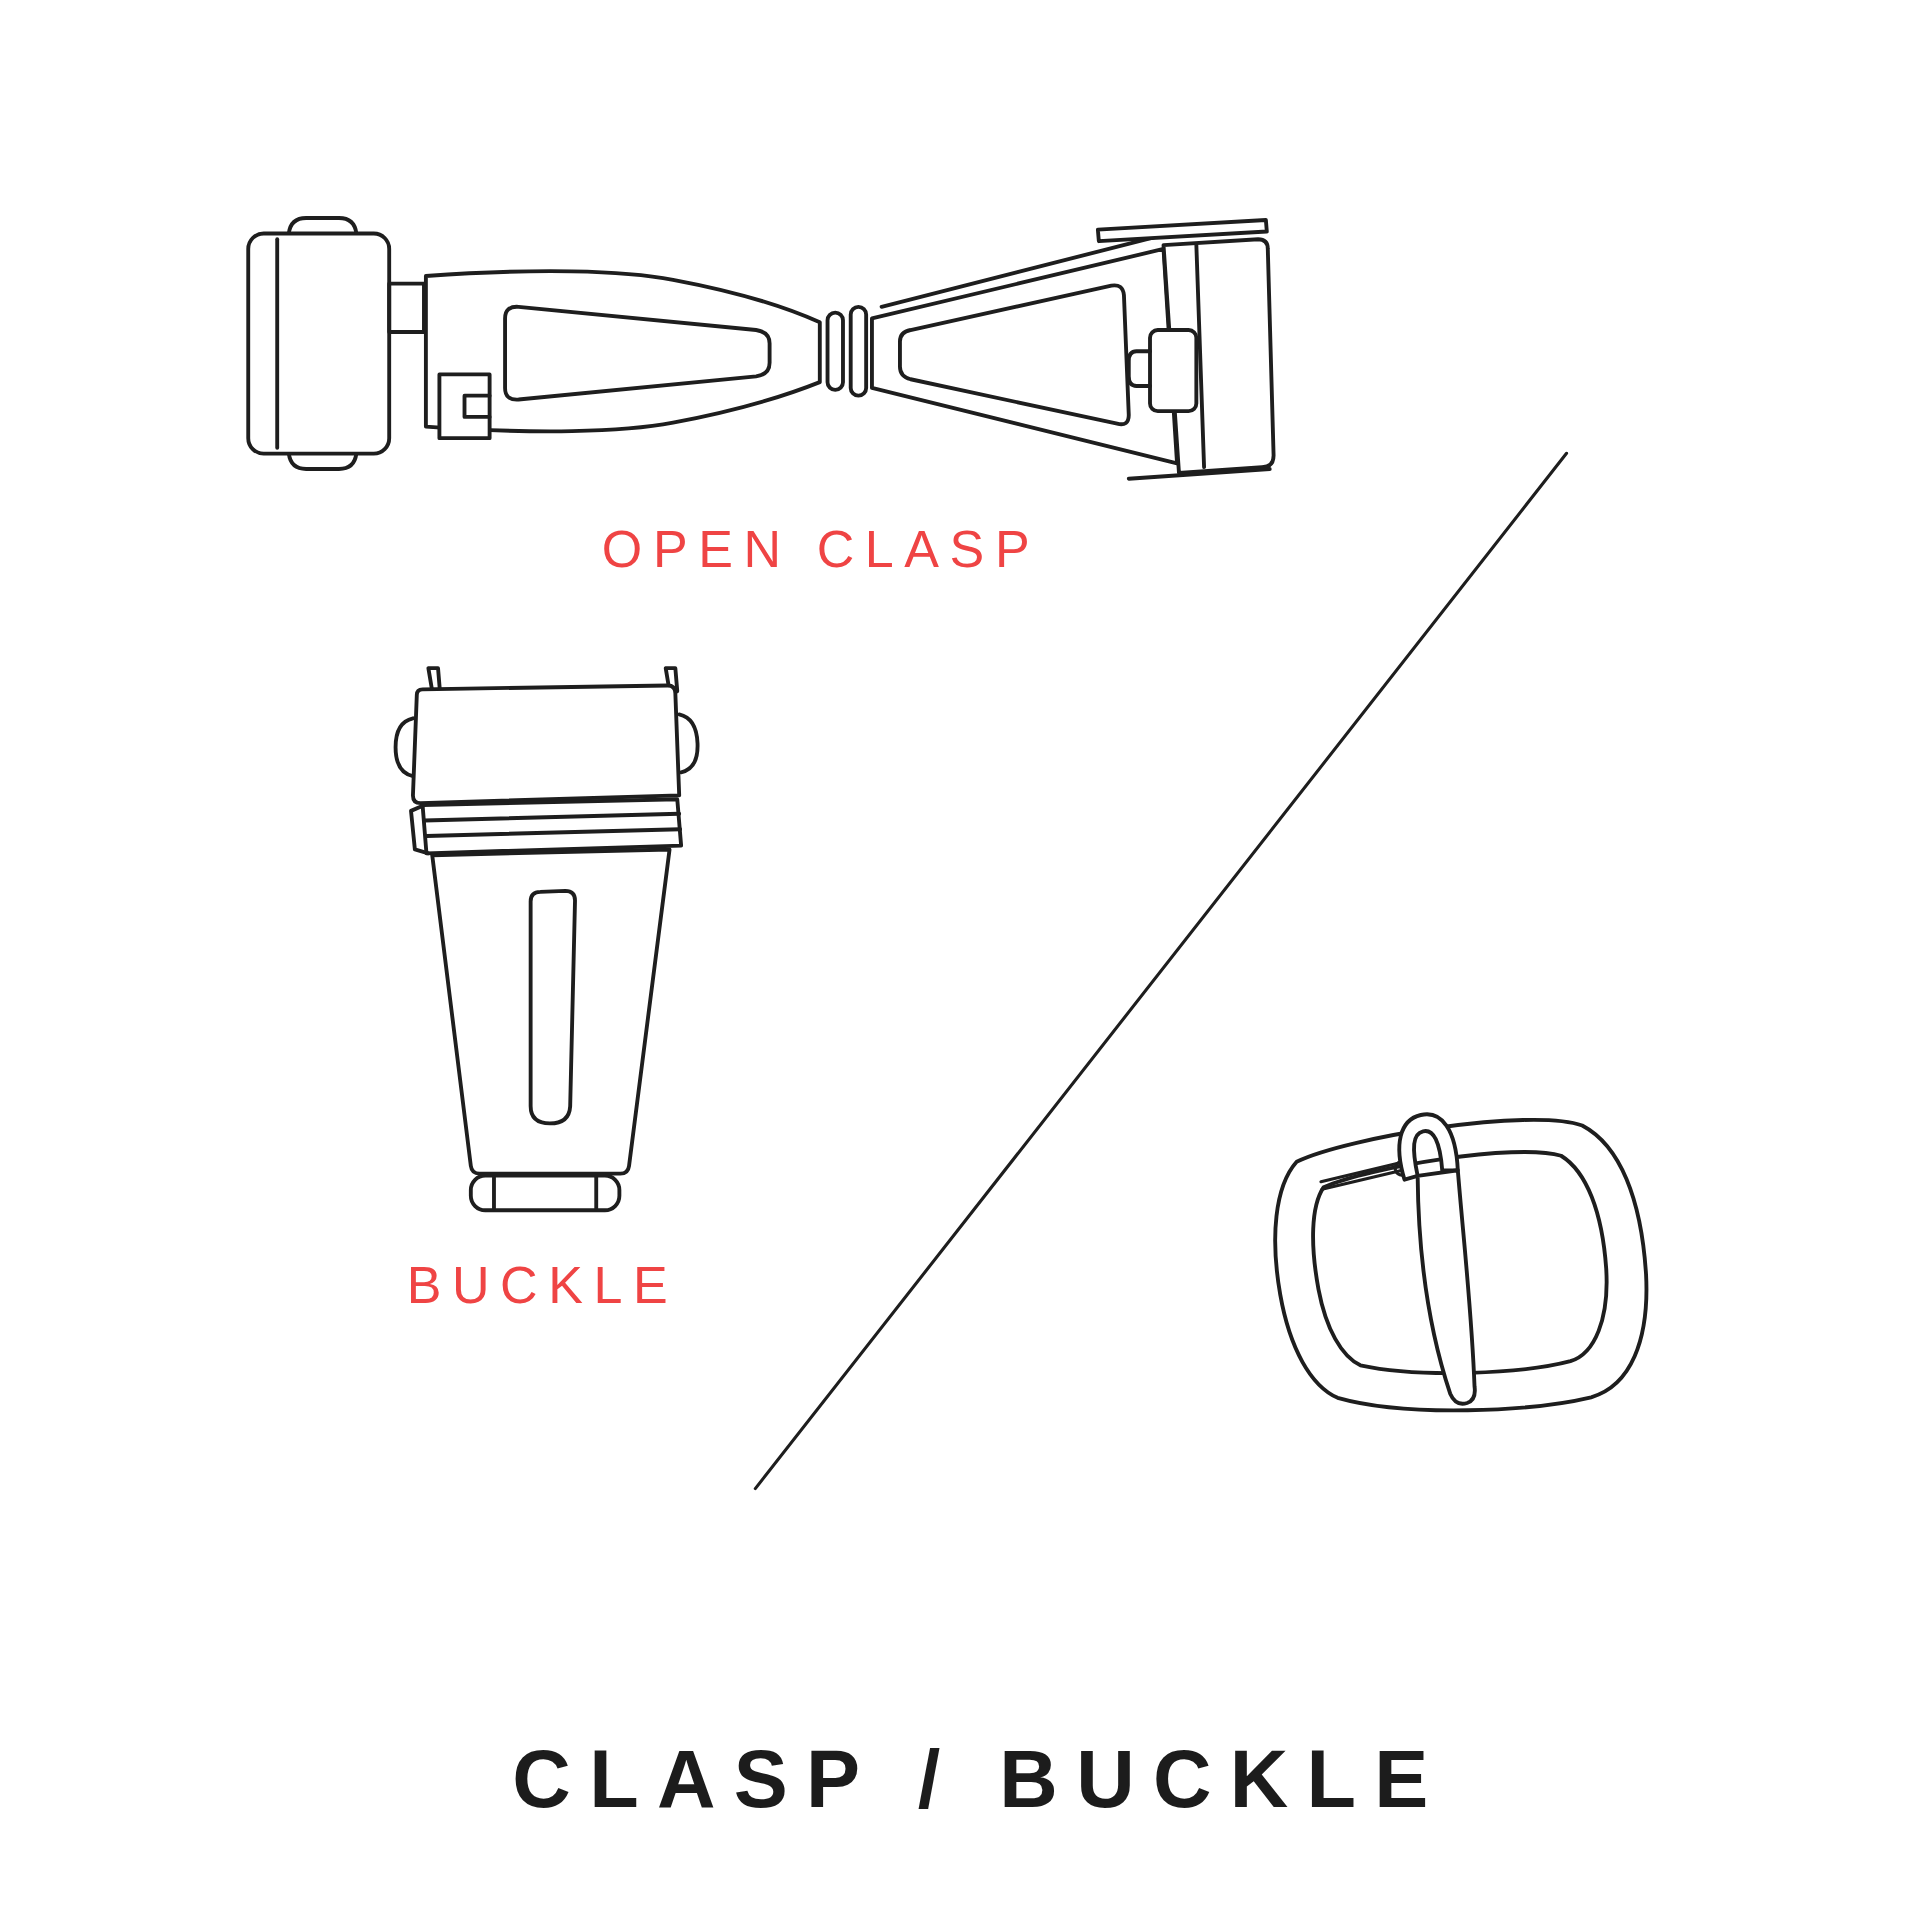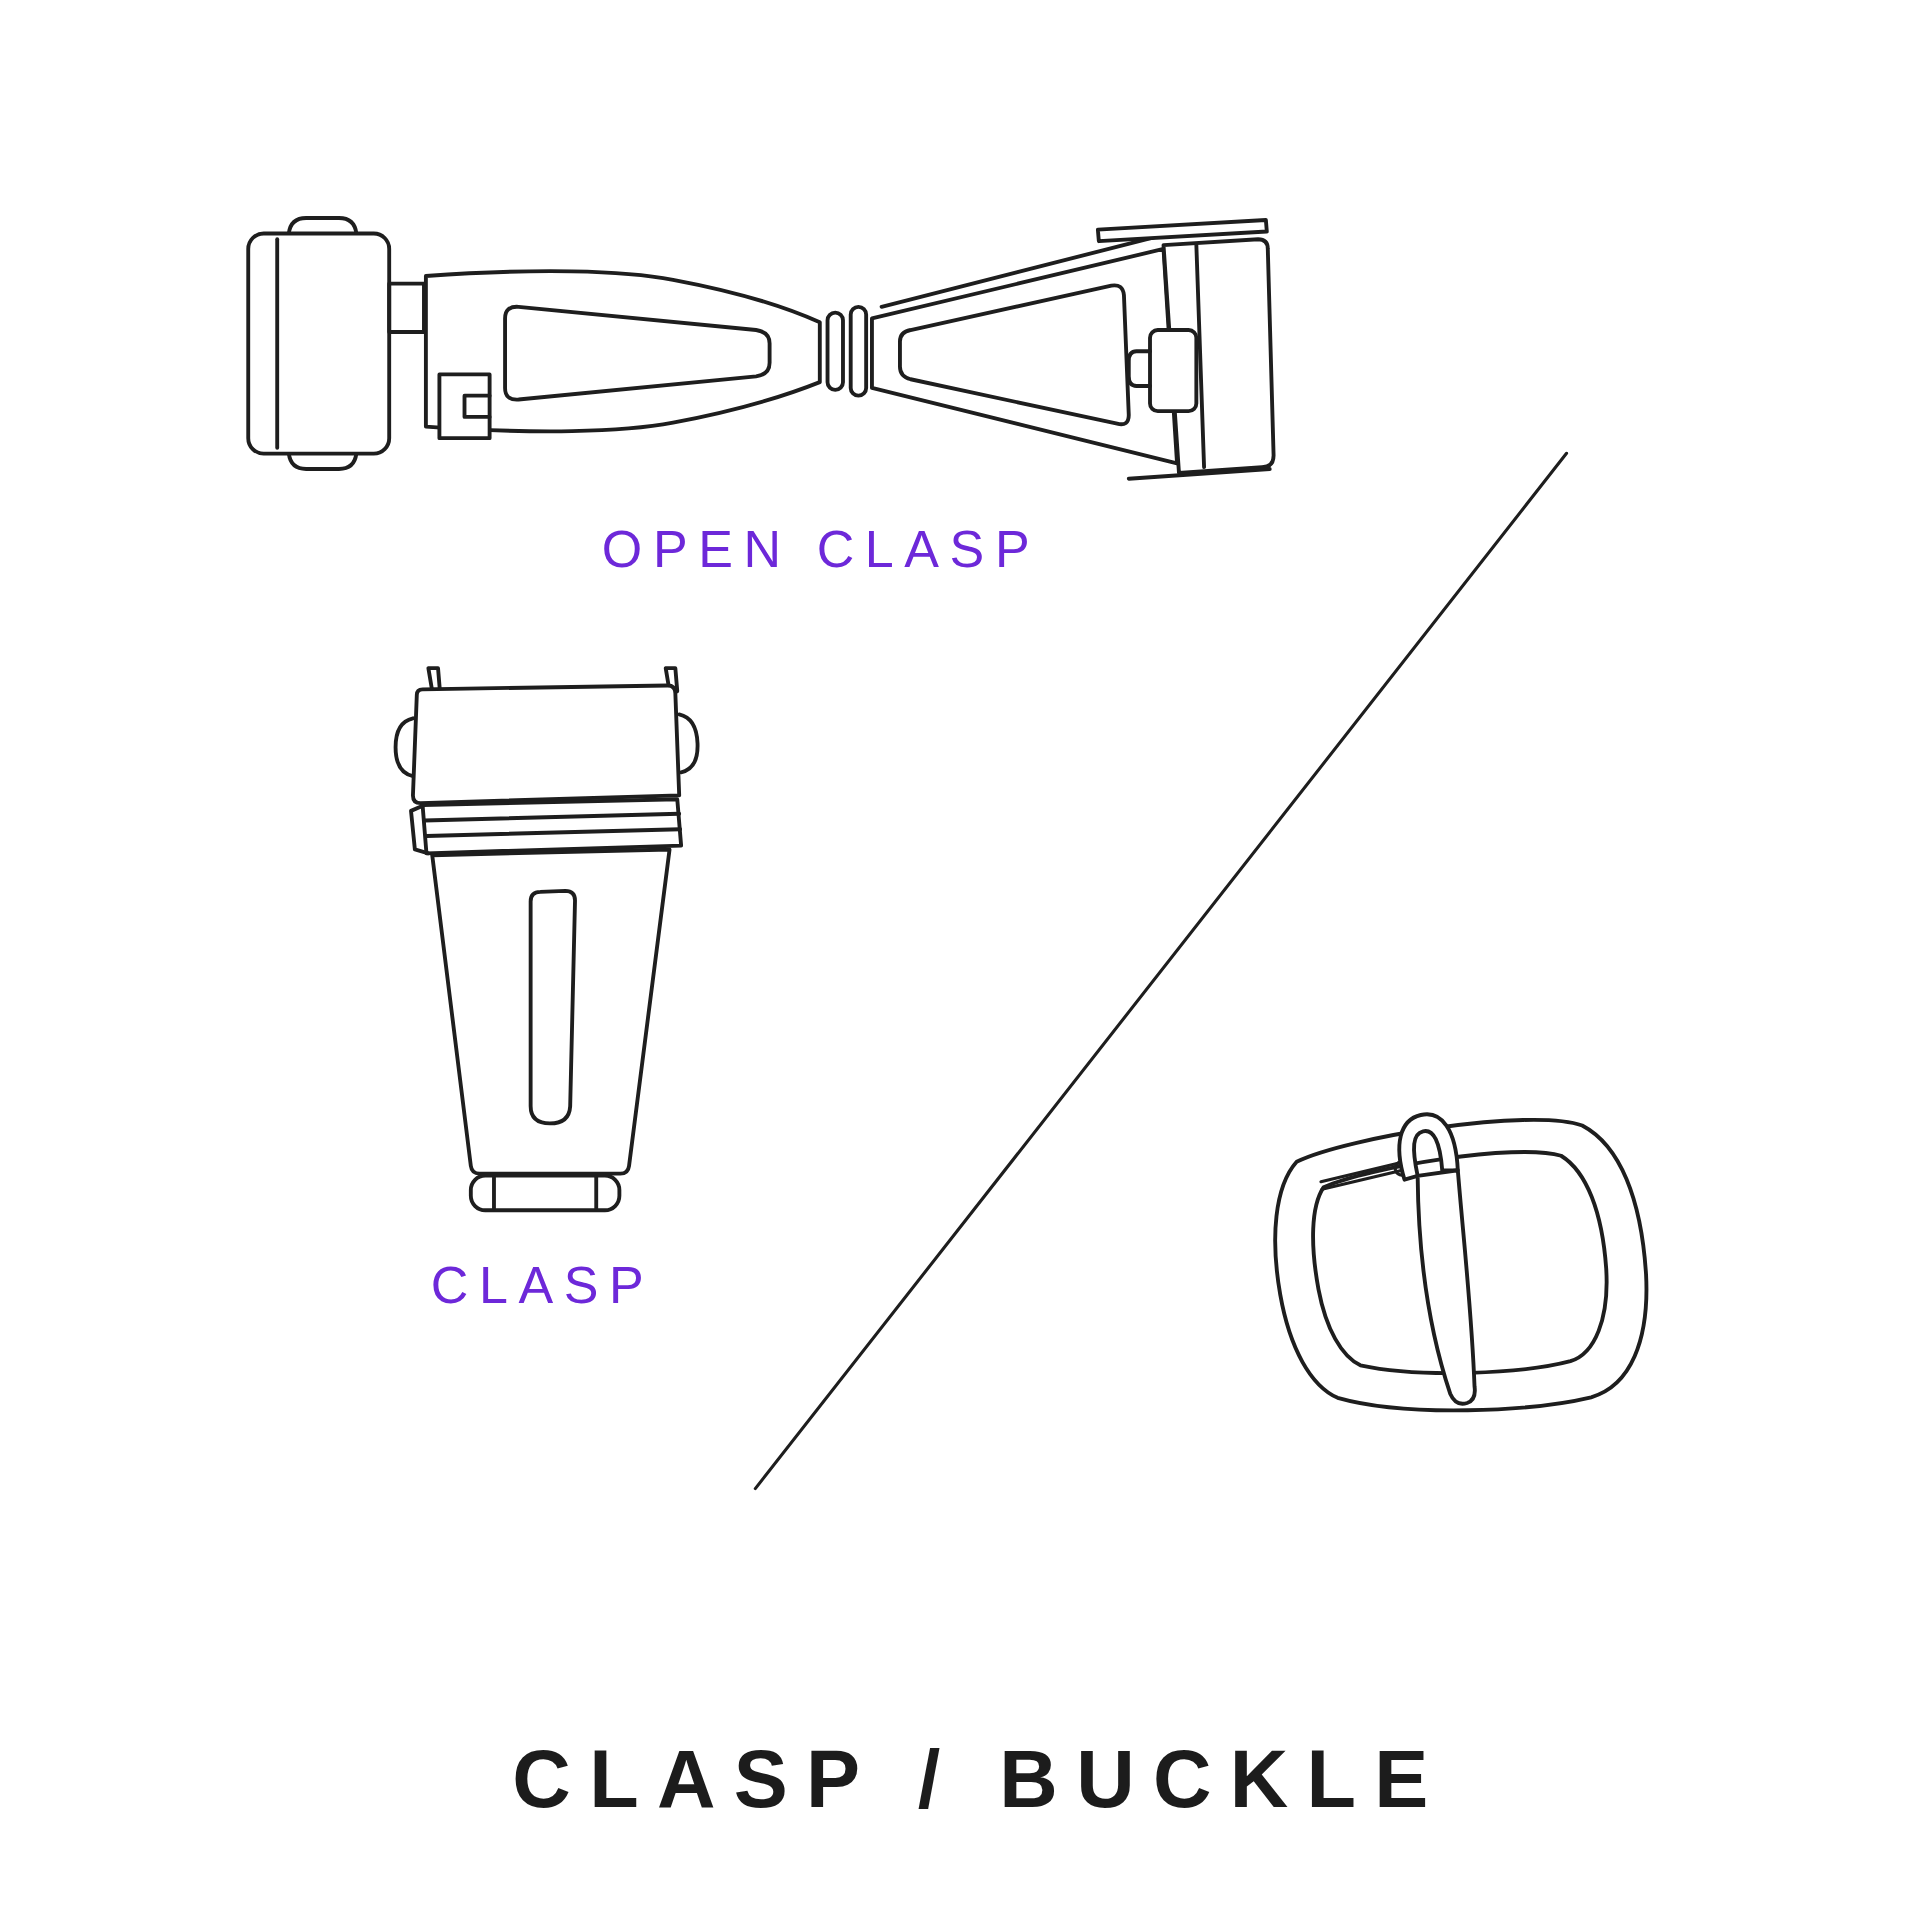--- a/index.html
+++ b/index.html
@@ -17,21 +17,21 @@
     fill: none;
     stroke-width: 4;
     stroke-linecap: round;
     stroke-linejoin: round;
   }
   .art .fw { fill: #ffffff; }
   .art .thin { stroke-width: 3.2; }
   .label {
     position: absolute;
     text-align: center;
-    color: #6d28d9;
+    color: #ef4444;
     font-size: 52px;
     letter-spacing: 10.6px;
     font-weight: 400;
     white-space: nowrap;
   }
   .title {
     position: absolute;
     text-align: center;
     color: #1c1c1c;
     font-size: 81px;
@@ -90,21 +90,21 @@
     <line x1="44" y1="178" x2="307" y2="171"></line>
 
     <path class="fw" d="M 50 198 L 296 192 L 254 520 Q 253 528 245 528 L 99 528 Q 91 528 90 520 Z"></path>
     <path d="M 152 246 Q 152 236 162 236 L 188 235 Q 198 235 198 245 L 193 458 Q 192 476 172 476 Q 152 476 152 458 Z"></path>
 
     <rect class="fw" x="90" y="530" width="154" height="36" rx="15"></rect>
     <line x1="114" y1="532" x2="114" y2="564"></line>
     <line x1="220" y1="532" x2="220" y2="564"></line>
   </svg>
 
-  <div class="label" style="left:253px; top:1255px; width:579px;">CLASP</div>
+  <div class="label" style="left:253px; top:1255px; width:579px;">BUCKLE</div>
 
   <svg class="art" style="left:734px; top:434px;" width="850" height="1072" viewBox="0 0 880 1110">
     <line class="thin" x1="862" y1="20" x2="22" y2="1092"></line>
   </svg>
 
   <svg class="art" style="left:1241px; top:1081px;" width="425" height="367" viewBox="0 0 440 380">
     <g transform="rotate(-8 220 190)">
 
       <path class="fw" d="M 74 62 C 48 84 36 136 38 196 C 40 252 56 294 82 310 C 150 340 278 352 342 346 C 384 340 410 296 416 228 C 422 150 408 92 372 66 C 322 40 130 44 74 62 Z"></path>
 

